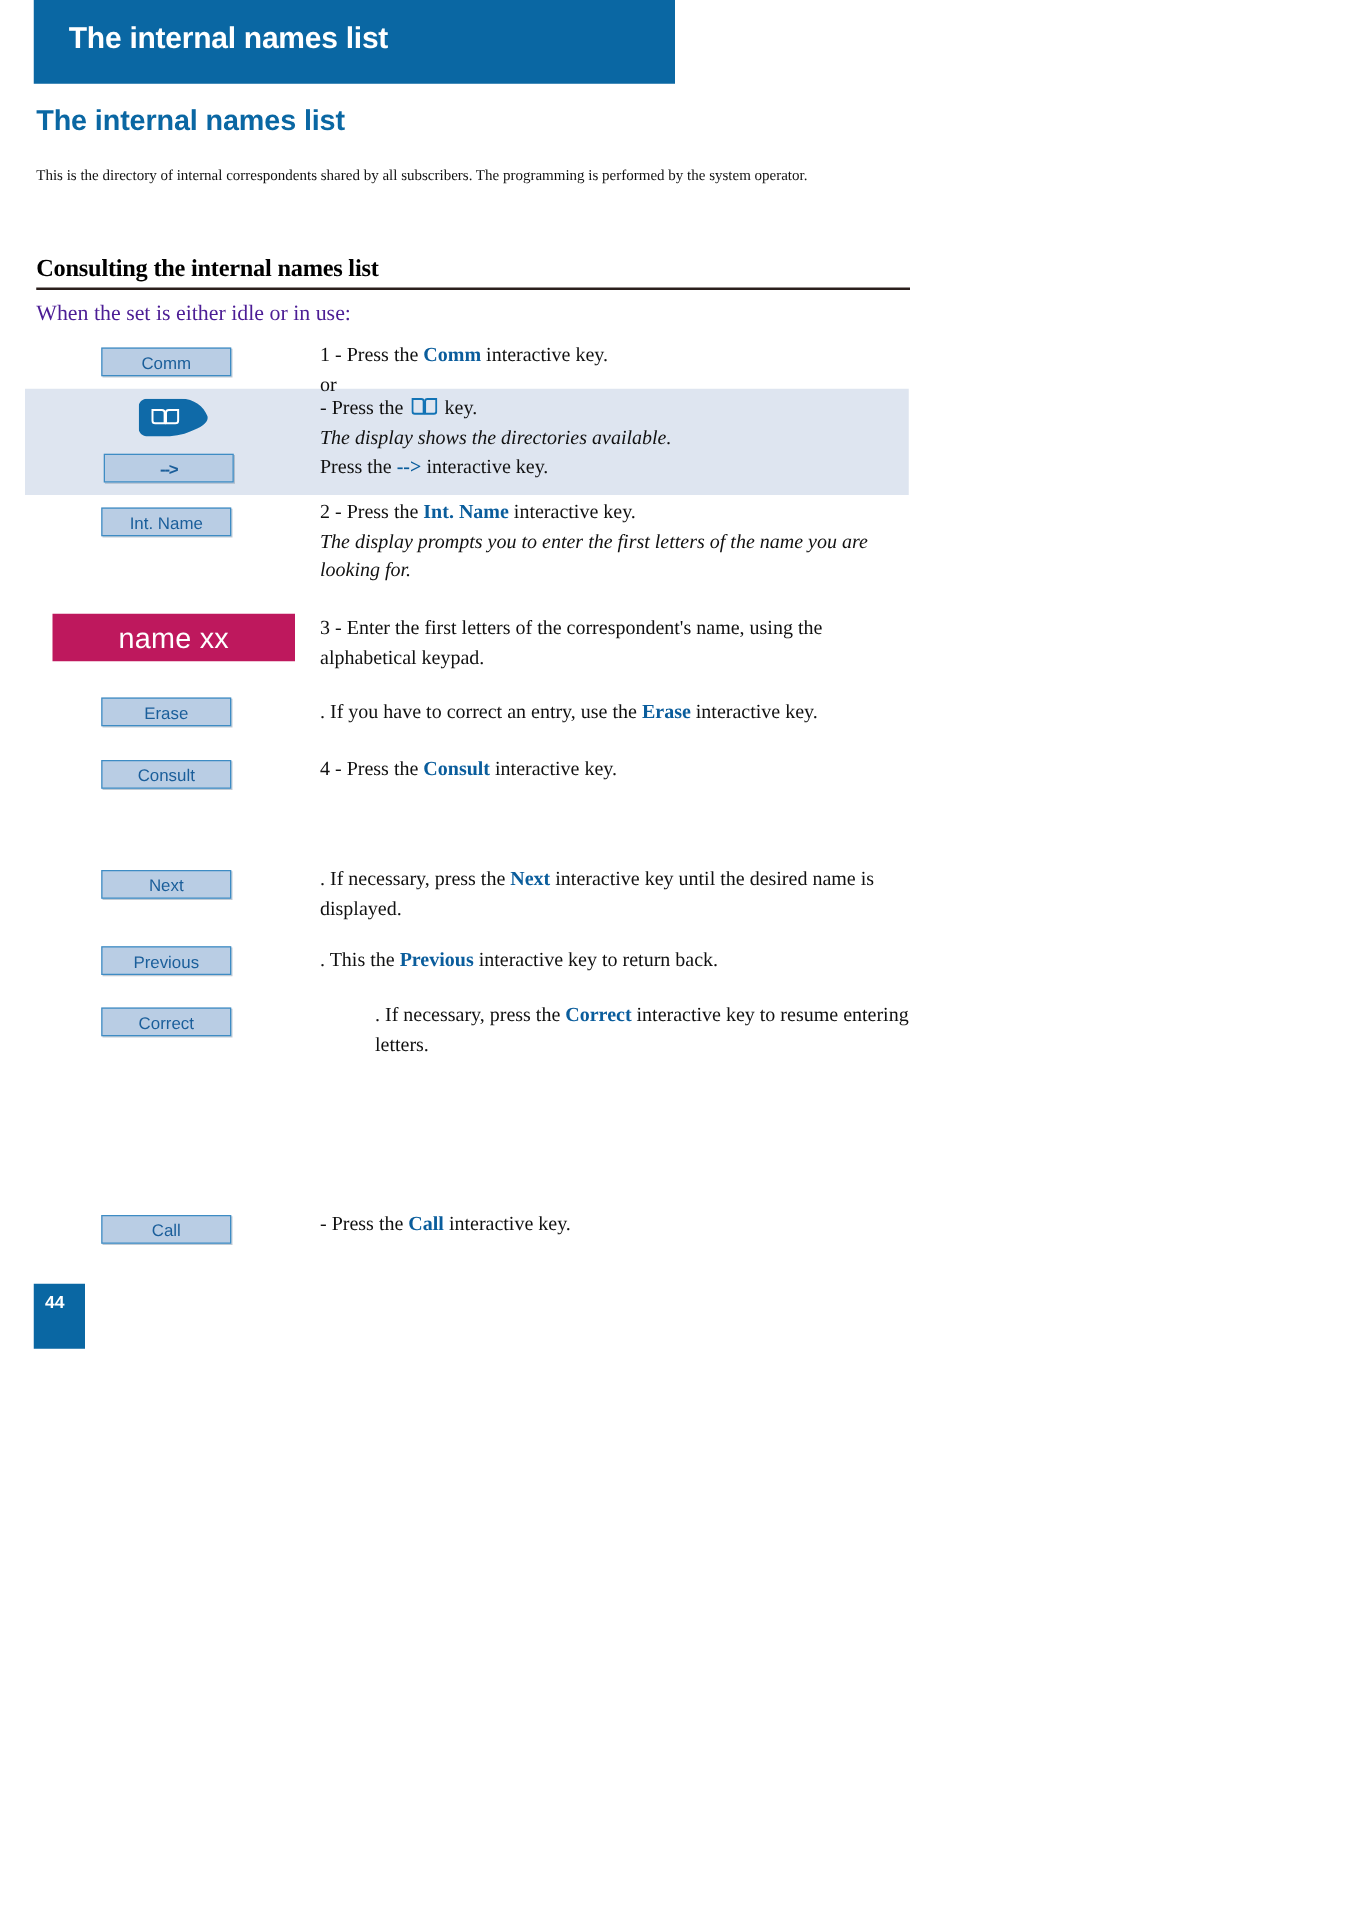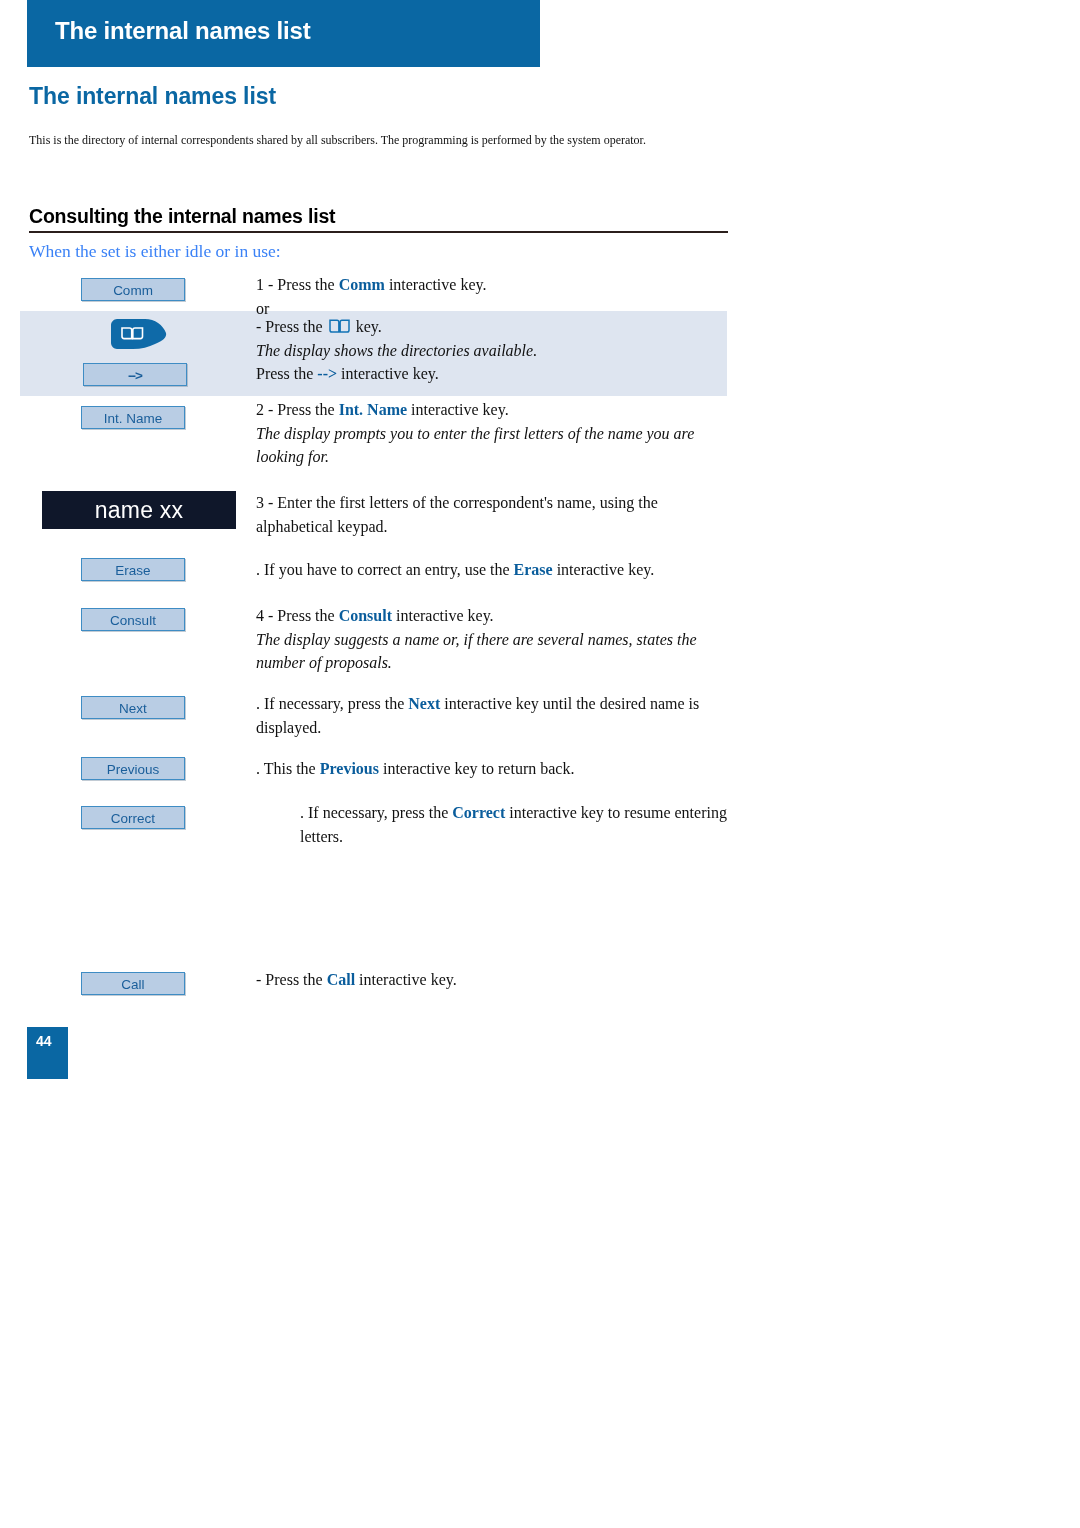--- a/index.html
+++ b/index.html
@@ -58,34 +58,34 @@
     color: #111111;
   }
 
   
   .section {
     position: absolute;
     left: 29px;
     width: 699px;
   }
   .section-heading {
-    font-family: Liberation Sans, sans-serif;
+    font-family: Liberation Serif, serif;
     font-weight: bold;
     font-size: 19.5px;
     color: #000000;
     letter-spacing: -0.2px;
     padding-bottom: 3px;
     border-bottom: 2.5px solid #2b1f1c;
     white-space: nowrap;
   }
   .section-lead {
     margin-top: 6px;
     font-size: 17.5px;
     line-height: 24px;
-    color: #3b82f6;
+    color: #4c1d95;
   }
 
   
   .band {
     position: absolute;
     left: 20px;
     width: 707px;
     background: #dee5f0;
   }
 
@@ -125,21 +125,21 @@
     font-weight: bold;
     letter-spacing: -1px;
   }
 
   
   .display-btn {
     position: absolute;
     left: 42px;
     width: 194px;
     height: 38px;
-    background: #0f172a;
+    background: #be185d;
     color: #ffffff;
     font-family: "Liberation Sans", sans-serif;
     font-size: 23px;
     line-height: 38px;
     text-align: center;
     box-sizing: border-box;
     letter-spacing: 0.2px;
   }
 
   
@@ -256,21 +256,20 @@
   <div class="key-btn" style="left:81px;top:0px;">Erase</div>
   <div class="row-text" style="width:490px;">
     <span>. If you have to correct an entry, use the </span><span class="kw">Erase</span><span> interactive key.</span>
   </div>
 </div>
 
 <div class="row" style="top:604px;">
   <div class="key-btn" style="left:81px;top:4px;">Consult</div>
   <div class="row-text">
     <span>4 - Press the </span><span class="kw">Consult</span><span> interactive key.</span><br>
-    <span class="em">The display suggests a name or, if there are several names, states the number of proposals.</span>
   </div>
 </div>
 
 <div class="row" style="top:692px;">
   <div class="key-btn" style="left:81px;top:4px;">Next</div>
   <div class="row-text" style="width:460px;">
     <span>. If necessary, press the </span><span class="kw">Next</span><span> interactive key until the desired name is displayed.</span>
   </div>
 </div>
 

